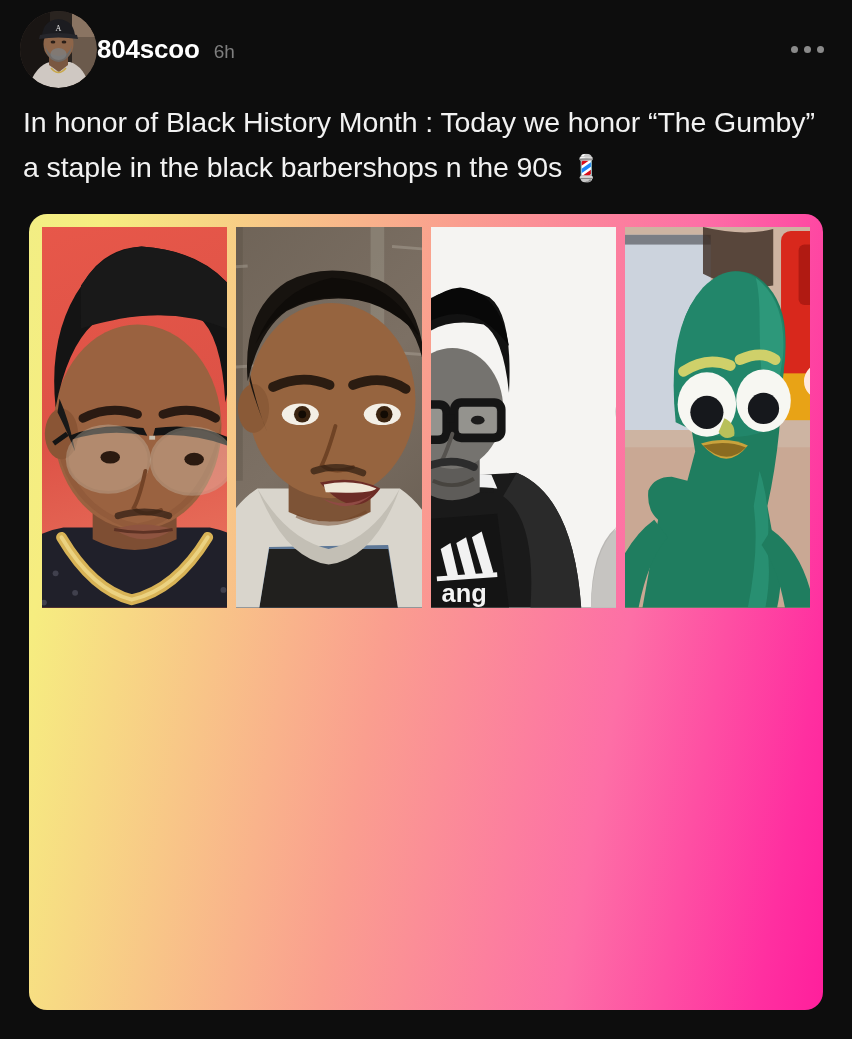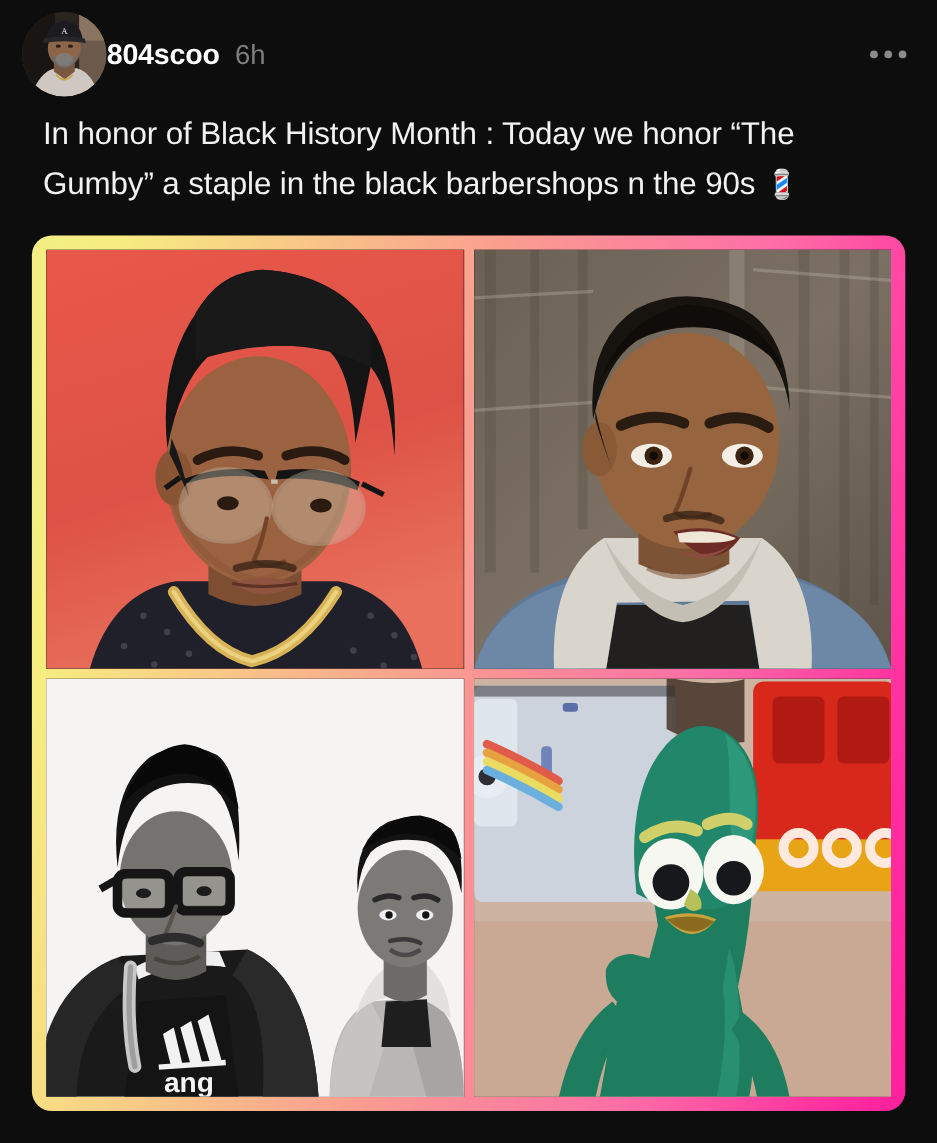--- a/index.html
+++ b/index.html
@@ -43,21 +43,21 @@
   }
   .username {
     color: #ffffff;
     font-size: 26px;
     font-weight: bold;
     letter-spacing: -0.2px;
     white-space: nowrap;
   }
   .timestamp {
     color: #7e7e7e;
-    font-size: 25px;
+    font-size: 19px;
     margin-left: 14px;
     white-space: nowrap;
   }
   .more-btn {
     flex: 0 0 auto;
     width: 46px; height: 30px;
     display: flex;
     align-items: center;
     justify-content: center;
     gap: 6px;
@@ -68,42 +68,42 @@
     width: 7px; height: 7px;
     border-radius: 50%;
     background: #8a8a8a;
   }
 
   
   .caption {
     color: #f2f2f2;
     font-size: 28.5px;
     line-height: 1.58;
-    padding: 16px 30px 0 39px;
+    padding: 16px 30px 0 23px;
     letter-spacing: -0.1px;
     word-break: normal;
   }
   .caption .emoji { font-size: 26px; }
 
   
   .media-wrap {
     position: absolute;
     left: 29px;
     top: 214px;
     width: 794px;
     height: 796px;
     border-radius: 18px;
     padding: 13px;
     box-sizing: border-box;
     background: linear-gradient(100deg, #f2ee84 0%, #f6ed80 8%, #fa9e8f 46%, #fd6fa6 72%, #ff2fa0 93%, #ff1f9c 100%);
   }
   .media-grid {
     width: 100%; height: 100%;
     display: grid;
-    grid-template-columns: 1fr 1fr;
+    grid-template-columns: 1fr 1fr 1fr 1fr;
     grid-template-rows: 1fr 1fr;
     gap: 9px;
   }
   .cell { position: relative; overflow: hidden; background: #111; }
   .cell svg { display: block; width: 100%; height: 100%; }
 
   
   .footer-strip {
     position: absolute;
     left: 0; right: 0;

